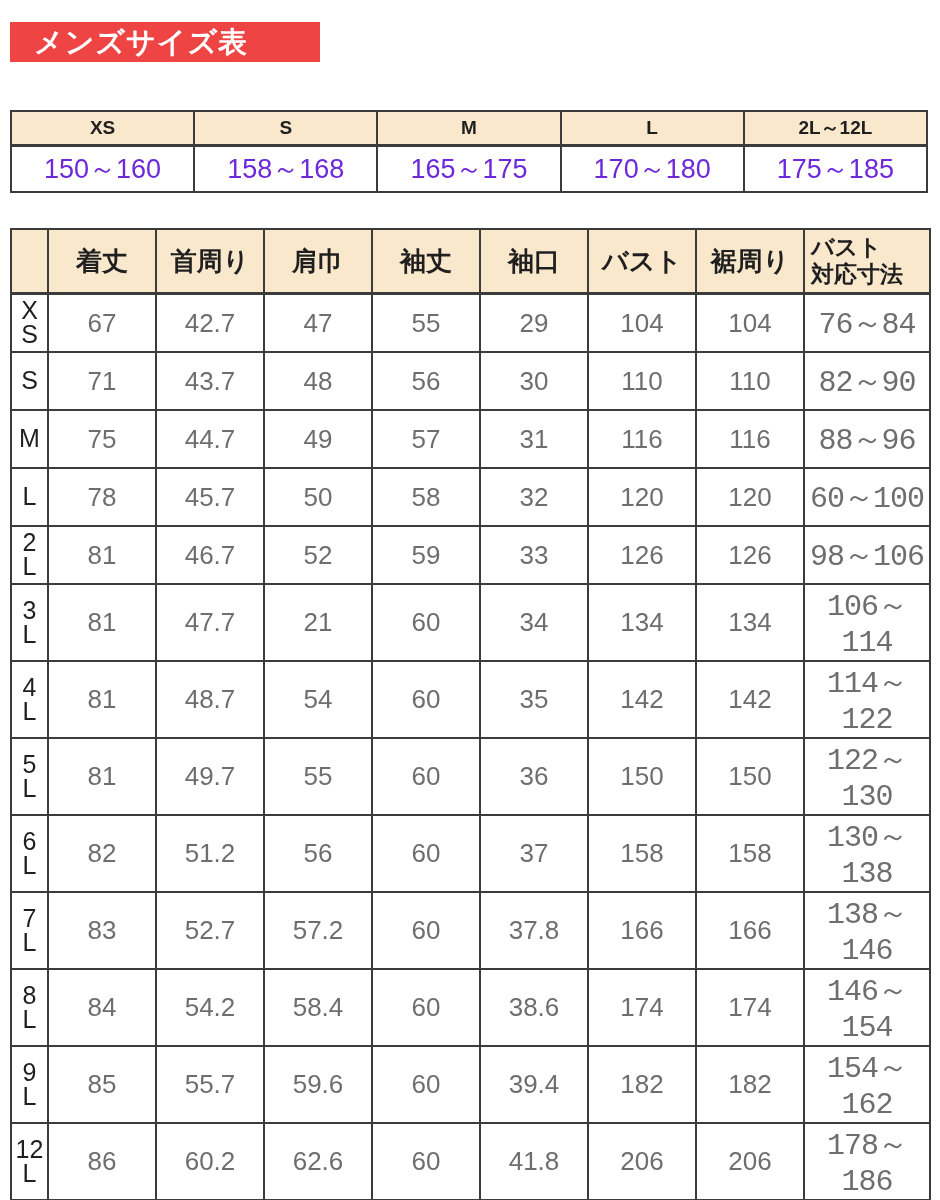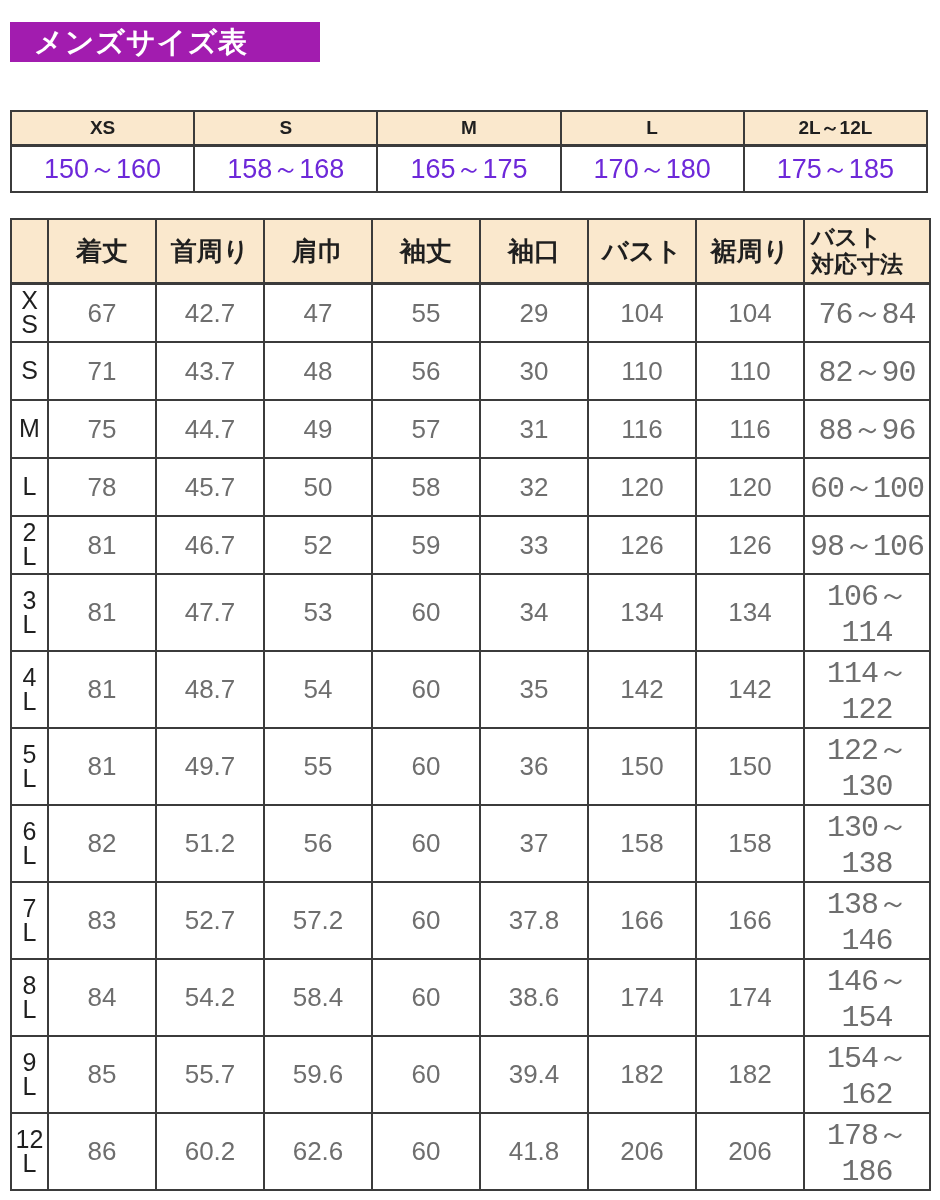--- a/index.html
+++ b/index.html
@@ -14,21 +14,21 @@
     height: 1200px;
     background: #ffffff;
     overflow: hidden;
   }
   .title-bar {
     position: absolute;
     left: 10px;
     top: 22px;
     width: 310px;
     height: 40px;
-    background: #a21caf;
+    background: #ef4444;
     color: #ffffff;
     font-size: 29px;
     font-weight: bold;
     line-height: 40px;
     padding-left: 24px;
     box-sizing: border-box;
     letter-spacing: 1px;
   }
   .subtitle {
     position: absolute;
@@ -39,21 +39,21 @@
     color: #1a1a1a;
   }
   table {
     border-collapse: collapse;
     table-layout: fixed;
     position: absolute;
     left: 10px;
     width: 918px;
   }
   .height-table { top: 110px; }
-  .size-table   { top: 218px; }
+  .size-table   { top: 228px; }
 
   th, td {
     border: 2px solid #3b3b3b;
     text-align: center;
     vertical-align: middle;
     padding: 0;
     overflow: hidden;
   }
   thead th {
     background: #fae8cd;
@@ -213,21 +213,21 @@
           <td>33</td>
           <td>126</td>
           <td>126</td>
           <td class="range">98～106</td>
         </tr>
         <tr>
           <th class="row-label">3
 L</th>
           <td>81</td>
           <td>47.7</td>
-          <td>53</td>
+          <td>21</td>
           <td>60</td>
           <td>34</td>
           <td>134</td>
           <td>134</td>
           <td class="range">106～114</td>
         </tr>
         <tr>
           <th class="row-label">4
 L</th>
           <td>81</td>

